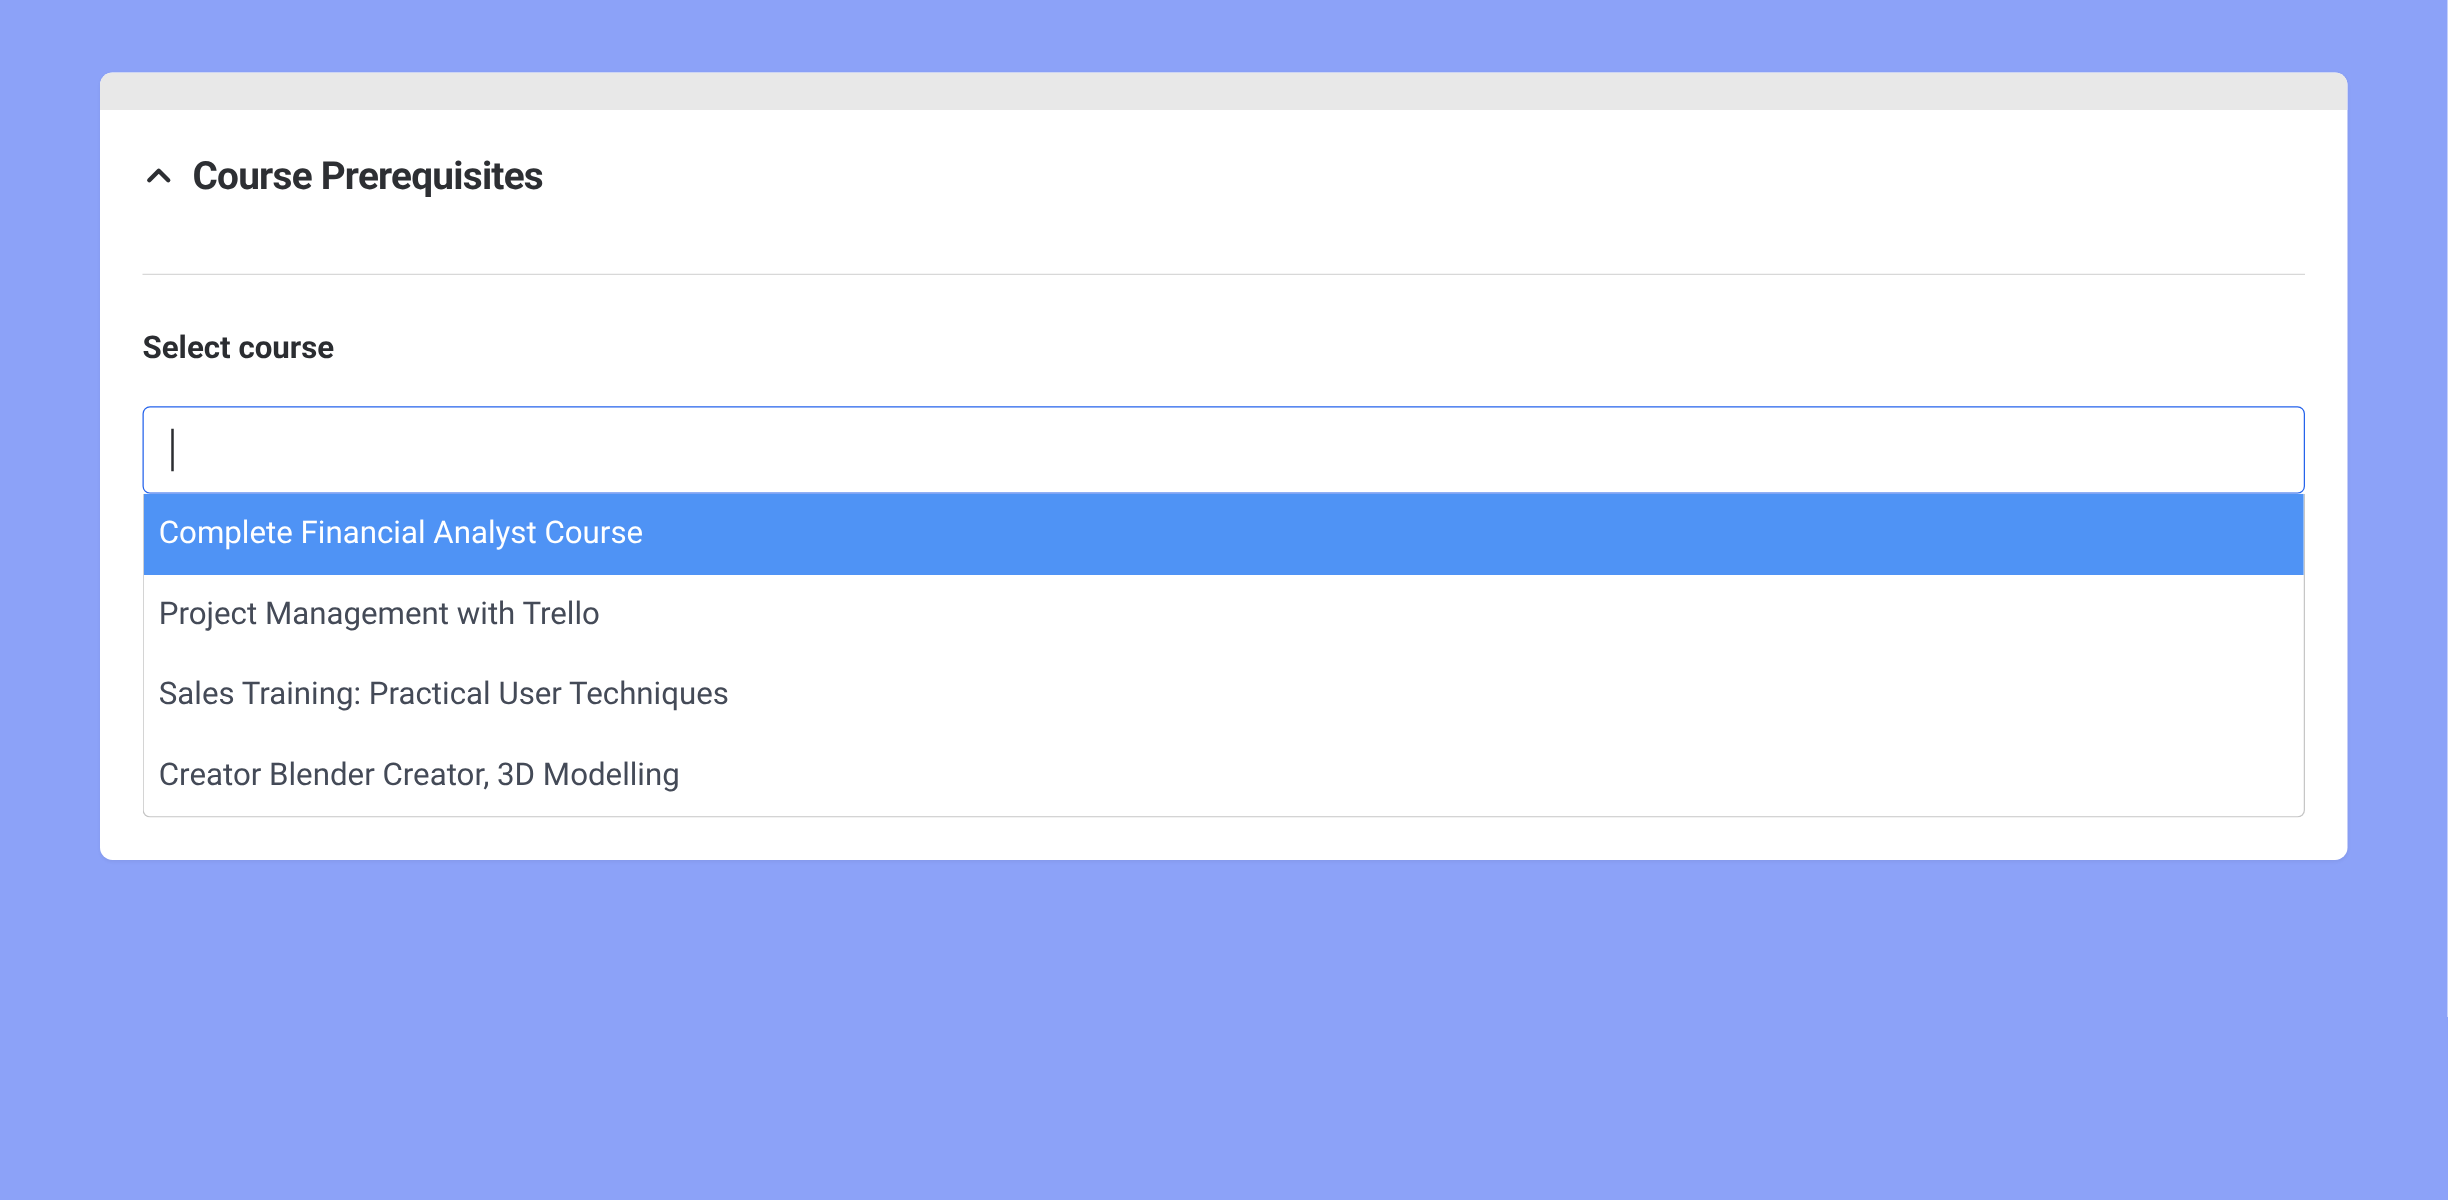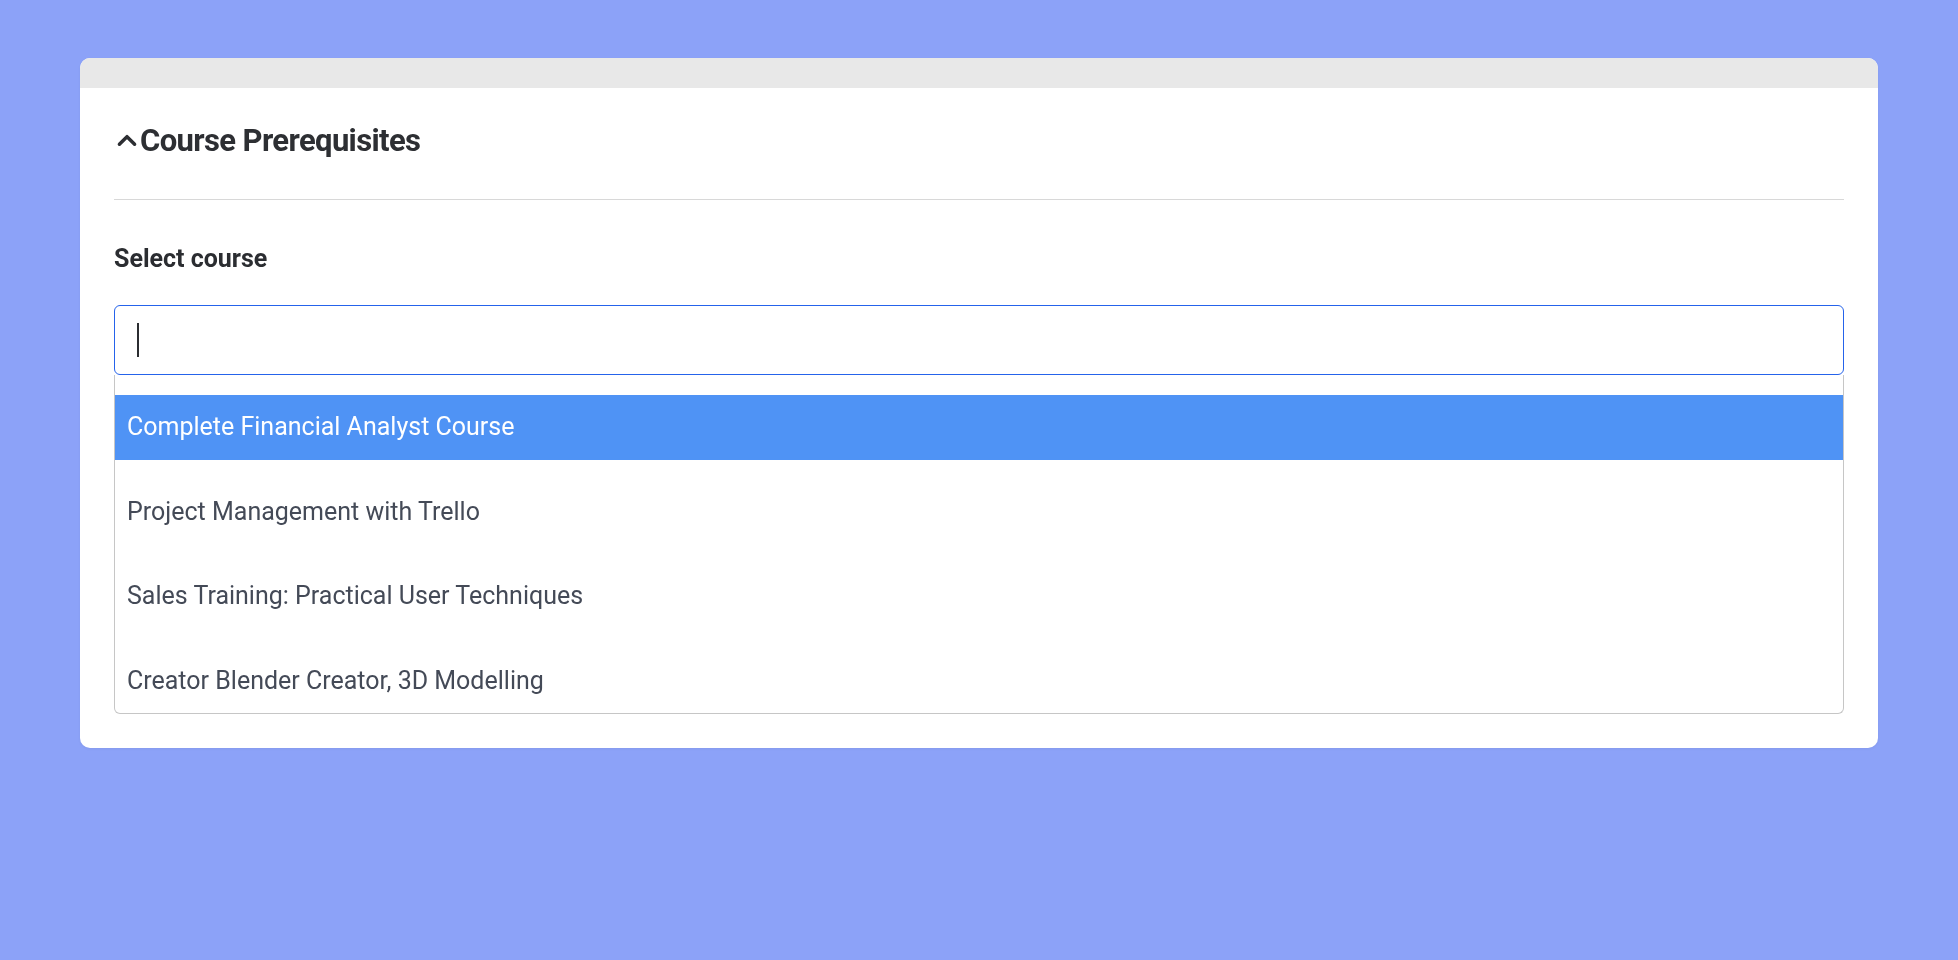--- a/index.html
+++ b/index.html
@@ -29,21 +29,22 @@
       width: 100%;
     }
 
     .card-content {
       padding: 34px 34px 34px 34px;
     }
 
     .section-header {
       display: flex;
       align-items: center;
-      padding-bottom: 40px;
+      gap: 14px;
+      padding-bottom: 60px;
       border-bottom: 1px solid #d8d8d8;
       margin-bottom: 44px;
     }
 
     .chevron-icon {
       width: 26px;
       height: 26px;
       display: flex;
       align-items: center;
       justify-content: center;
@@ -104,21 +105,20 @@
       background: #fff;
       overflow: hidden;
     }
 
     .dropdown-option {
       padding: 16px 12px;
       font-size: 25px;
       color: #444a57;
       cursor: pointer;
       line-height: 1.3;
-      margin-top: 20px;
     }
 
     .dropdown-option.highlighted {
       background-color: #4f93f5;
       color: #ffffff;
     }
   </style>
 </head>
 <body>
 

